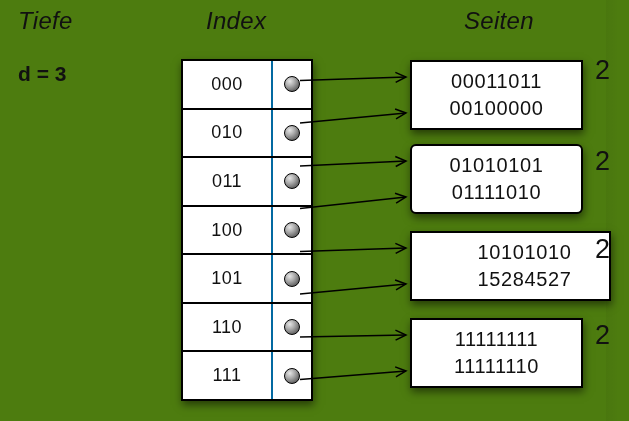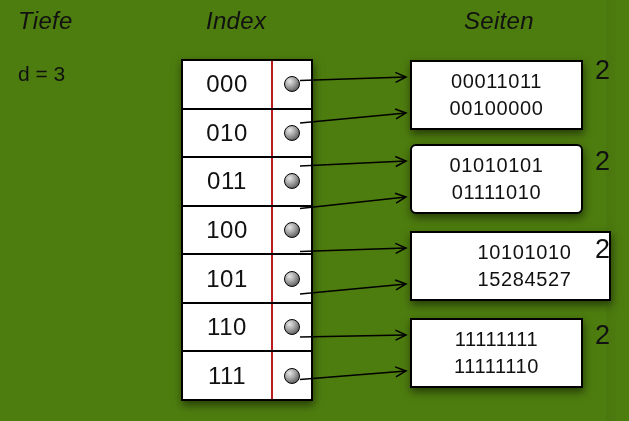--- a/index.html
+++ b/index.html
@@ -25,41 +25,41 @@
     font-size:24px;
     letter-spacing:0.3px;
     white-space:nowrap;
   }
   .hdr-tiefe{left:18px;top:7px;}
   .hdr-index{left:206px;top:7px;}
   .hdr-seiten{left:464px;top:7px;}
 
   .depth-eq{
     position:absolute;left:18px;top:62px;
-    font-size:21px;white-space:nowrap;
+    font-size:21px;white-space:nowrap;font-weight:bold;
   }
 
   
   .index-table{
     position:absolute;left:181px;top:59px;
     width:128px;height:338px;
     border:2px solid #000;
     background:#fff;
     box-shadow:1px 4px 8px rgba(0,0,0,0.5);
     display:flex;flex-direction:column;
   }
   .index-row{
     flex:1;display:flex;align-items:stretch;
     border-bottom:2px solid #000;
   }
   .index-row:last-child{border-bottom:none;}
   .idx-cell{
-    width:88px;border-right:2px solid #b91c1c;
+    width:88px;border-right:2px solid #0369a1;
     display:flex;align-items:center;justify-content:center;
-    font-size:24px;letter-spacing:0.5px;
+    font-size:18px;letter-spacing:0.5px;
   }
   .ptr-cell{
     flex:1;display:flex;align-items:center;justify-content:center;
   }
   .ball{
     width:14px;height:14px;border-radius:50%;
     border:1.5px solid #000;
     background:radial-gradient(circle at 34% 30%, #e6e6e6 0%, #a9a9a9 38%, #6e6e6e 70%, #3f3f3f 100%);
   }
 

